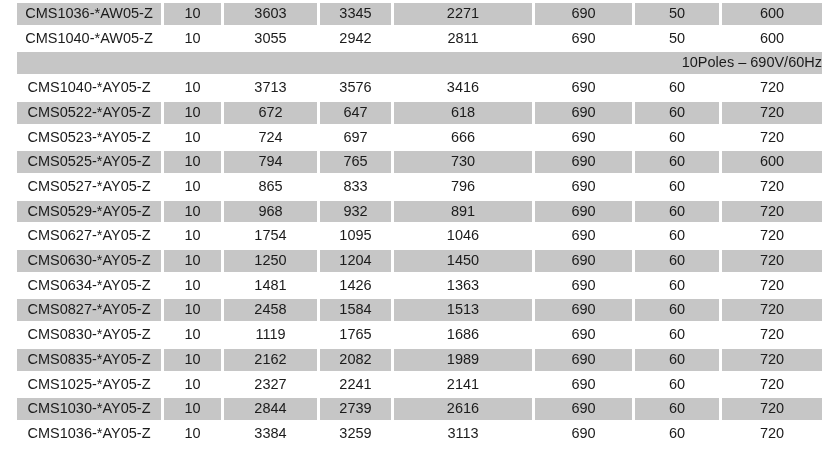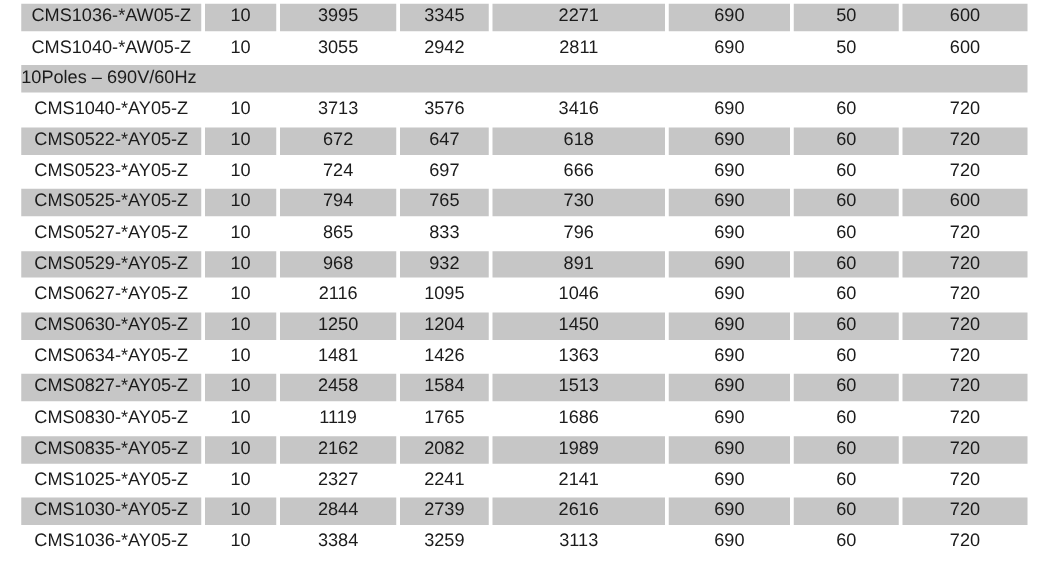--- a/index.html
+++ b/index.html
@@ -32,42 +32,42 @@
     overflow: hidden;
   }
   table.spec-table td.shaded {
     background: #c6c6c6;
   }
   table.spec-table td.plain {
     background: #ffffff;
   }
   table.spec-table td.section {
     background: #c6c6c6;
-    text-align: left;
+    text-align: right;
   }
 </style>
 </head>
 <body>
 
 <table class="spec-table" id="spec-table">
     <colgroup>
       <col style="width: 144px;">
       <col style="width: 57px;">
       <col style="width: 93px;">
       <col style="width: 71px;">
       <col style="width: 138px;">
       <col style="width: 97px;">
       <col style="width: 84px;">
       <col style="width: 100px;">
     </colgroup>
     <tbody>
       <tr>
         <td class="shaded">CMS1036-*AW05-Z</td>
         <td class="shaded">10</td>
-        <td class="shaded">3995</td>
+        <td class="shaded">3603</td>
         <td class="shaded">3345</td>
         <td class="shaded">2271</td>
         <td class="shaded">690</td>
         <td class="shaded">50</td>
         <td class="shaded">600</td>
       </tr>
       <tr>
         <td class="plain">CMS1040-*AW05-Z</td>
         <td class="plain">10</td>
         <td class="plain">3055</td>
@@ -136,21 +136,21 @@
         <td class="shaded">968</td>
         <td class="shaded">932</td>
         <td class="shaded">891</td>
         <td class="shaded">690</td>
         <td class="shaded">60</td>
         <td class="shaded">720</td>
       </tr>
       <tr>
         <td class="plain">CMS0627-*AY05-Z</td>
         <td class="plain">10</td>
-        <td class="plain">2116</td>
+        <td class="plain">1754</td>
         <td class="plain">1095</td>
         <td class="plain">1046</td>
         <td class="plain">690</td>
         <td class="plain">60</td>
         <td class="plain">720</td>
       </tr>
       <tr>
         <td class="shaded">CMS0630-*AY05-Z</td>
         <td class="shaded">10</td>
         <td class="shaded">1250</td>

